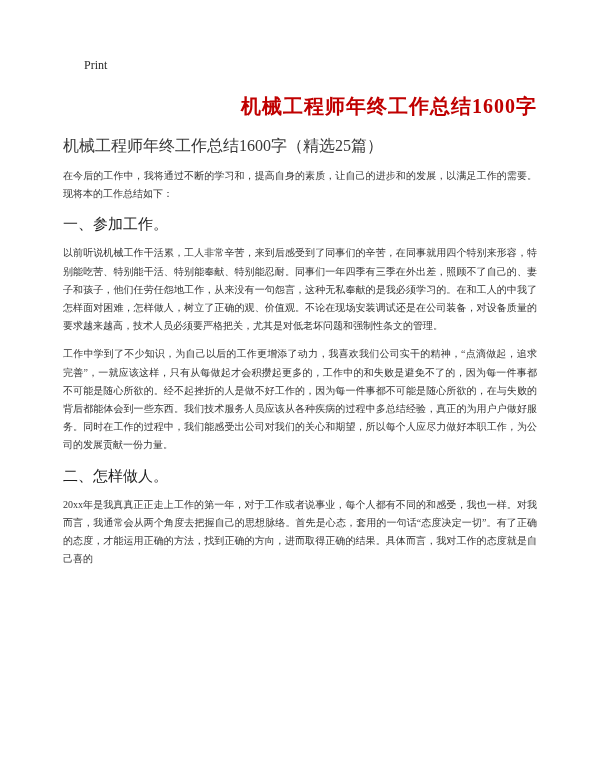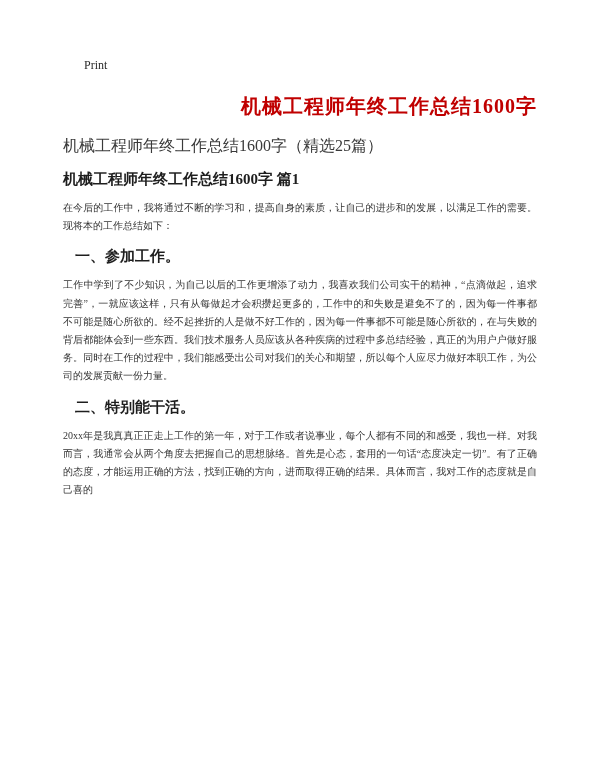--- a/index.html
+++ b/index.html
@@ -39,23 +39,23 @@
     font-weight: normal;
     color: #3a3a3a;
   }
   .article-heading {
     margin: 13px 0 0 0;
     font-size: 15px;
     font-weight: bold;
     color: #1e1e1e;
   }
   .section-heading {
-    margin: 12px 0 0 12px;
+    margin: 12px 0 0 0;
     font-size: 15px;
-    font-weight: bold;
+    font-weight: normal;
     color: #1e1e1e;
   }
   p.body-para {
     margin: 10px 0 0 0;
     font-size: 10px;
     line-height: 18.2px;
     text-align: justify;
     text-justify: inter-ideograph;
     color: #333333;
     word-break: break-all;
@@ -65,27 +65,27 @@
 <body>
 
 <div class="page">
 
   <div class="print-link">Print</div>
 
   <h1 class="doc-title">机械工程师年终工作总结1600字</h1>
 
   <div class="doc-subtitle">机械工程师年终工作总结1600字（精选25篇）</div>
 
-  <h2 class="article-heading">机械工程师年终工作总结1600字 篇1</h2>
 
   <p class="body-para">在今后的工作中，我将通过不断的学习和，提高自身的素质，让自己的进步和的发展，以满足工作的需要。现将本的工作总结如下：</p>
 
   <h3 class="section-heading">一、参加工作。</h3>
 
+  <p class="body-para">以前听说机械工作干活累，工人非常辛苦，来到后感受到了同事们的辛苦，在同事就用四个特别来形容，特别能吃苦、特别能干活、特别能奉献、特别能忍耐。同事们一年四季有三季在外出差，照顾不了自己的、妻子和孩子，他们任劳任怨地工作，从来没有一句怨言，这种无私奉献的是我必须学习的。在和工人的中我了怎样面对困难，怎样做人，树立了正确的观、价值观。不论在现场安装调试还是在公司装备，对设备质量的要求越来越高，技术人员必须要严格把关，尤其是对低老坏问题和强制性条文的管理。</p>
 
 
   <p class="body-para">工作中学到了不少知识，为自己以后的工作更增添了动力，我喜欢我们公司实干的精神，“点滴做起，追求完善”，一就应该这样，只有从每做起才会积攒起更多的，工作中的和失败是避免不了的，因为每一件事都不可能是随心所欲的。经不起挫折的人是做不好工作的，因为每一件事都不可能是随心所欲的，在与失败的背后都能体会到一些东西。我们技术服务人员应该从各种疾病的过程中多总结经验，真正的为用户户做好服务。同时在工作的过程中，我们能感受出公司对我们的关心和期望，所以每个人应尽力做好本职工作，为公司的发展贡献一份力量。</p>
 
-  <h3 class="section-heading">二、特别能干活。</h3>
+  <h3 class="section-heading">二、怎样做人。</h3>
 
   <p class="body-para">20xx年是我真真正正走上工作的第一年，对于工作或者说事业，每个人都有不同的和感受，我也一样。对我而言，我通常会从两个角度去把握自己的思想脉络。首先是心态，套用的一句话“态度决定一切”。有了正确的态度，才能运用正确的方法，找到正确的方向，进而取得正确的结果。具体而言，我对工作的态度就是自己喜的</p>
 
 </div>
 
 </body></html>

